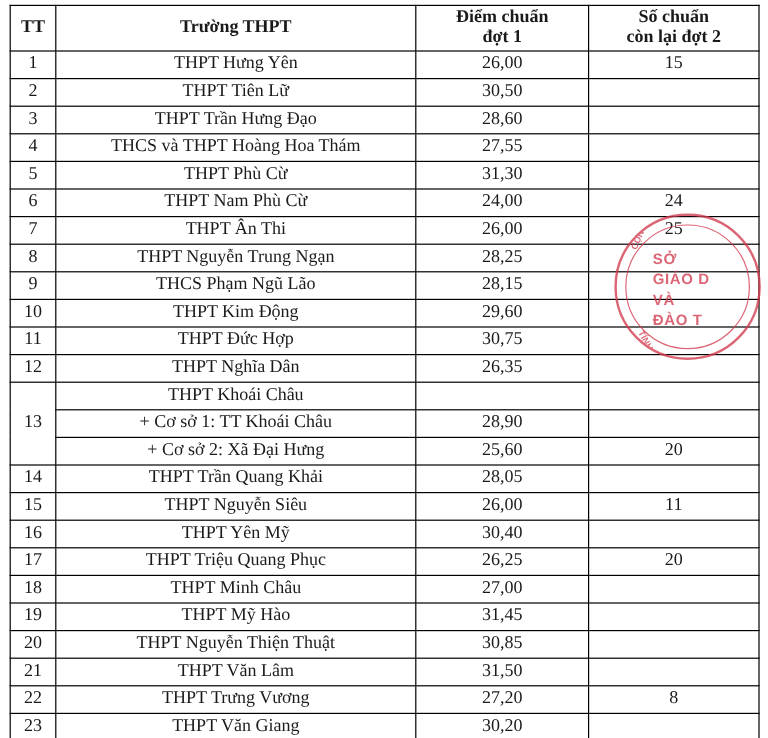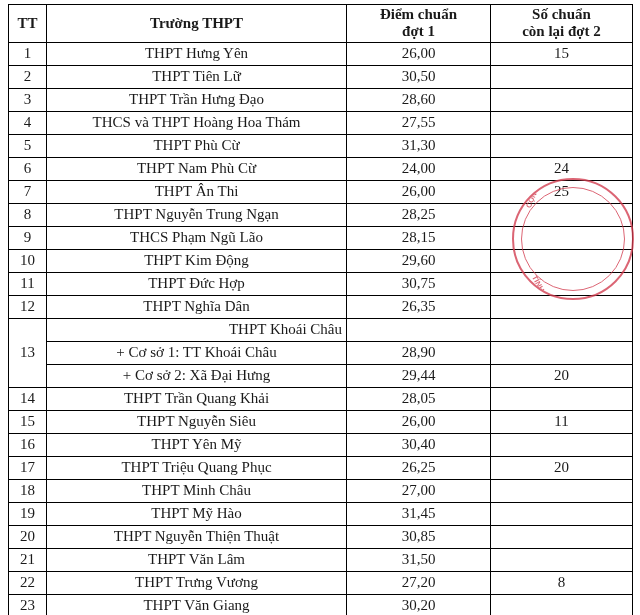--- a/index.html
+++ b/index.html
@@ -42,21 +42,21 @@
     padding: 3px 4px;
   }
   col.c-tt { width: 38px; }
   col.c-name { width: 300px; }
   col.c-score { width: 144px; }
   col.c-quota { width: 142px; }
 
   td.tt, td.score, td.quota { text-align: center; }
   td.name { text-align: center; padding-left: 8px; }
   td.sub { text-align: center; padding-left: 12px; }
-  td.group-head { text-align: right; padding-left: 8px; }
+  td.group-head { text-align: center; padding-left: 8px; }
 
   .stamp {
     position: absolute;
     right: 6px;
     top: 178px;
     width: 118px;
     height: 118px;
     border-radius: 50%;
     border: 2px solid #d23b4e;
     color: #d23b4e;
@@ -210,21 +210,21 @@
         <td class="score"></td>
         <td class="quota"></td>
       </tr>
       <tr>
         <td class="sub">+ Cơ sở 1: TT Khoái Châu</td>
         <td class="score">28,90</td>
         <td class="quota"></td>
       </tr>
       <tr>
         <td class="sub">+ Cơ sở 2: Xã Đại Hưng</td>
-        <td class="score">29,44</td>
+        <td class="score">25,60</td>
         <td class="quota">20</td>
       </tr>
 
       <tr>
         <td class="tt">14</td>
         <td class="name">THPT Trần Quang Khải</td>
         <td class="score">28,05</td>
         <td class="quota"></td>
       </tr>
       <tr>
@@ -283,13 +283,19 @@
       </tr>
 
     </tbody>
   </table>
 </div>
 
 <div class="stamp">
   <div class="ring"></div>
   <div class="arc-top">CỘNG HÒA XÃ HỘI CHỦ N</div>
   <div class="arc-bottom">TỈNH HƯN</div>
+  <div class="txt">
+    <div>SỞ</div>
+    <div>GIÁO D</div>
+    <div>VÀ</div>
+    <div>ĐÀO T</div>
+  </div>
 </div>
 
 </body></html>

